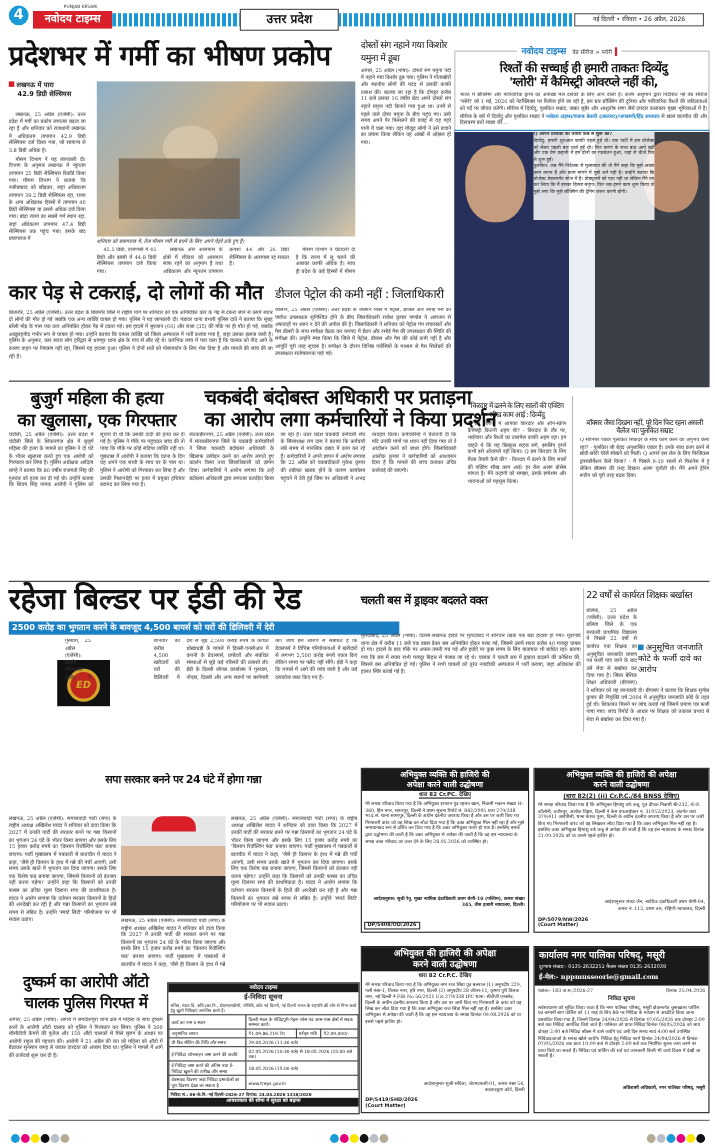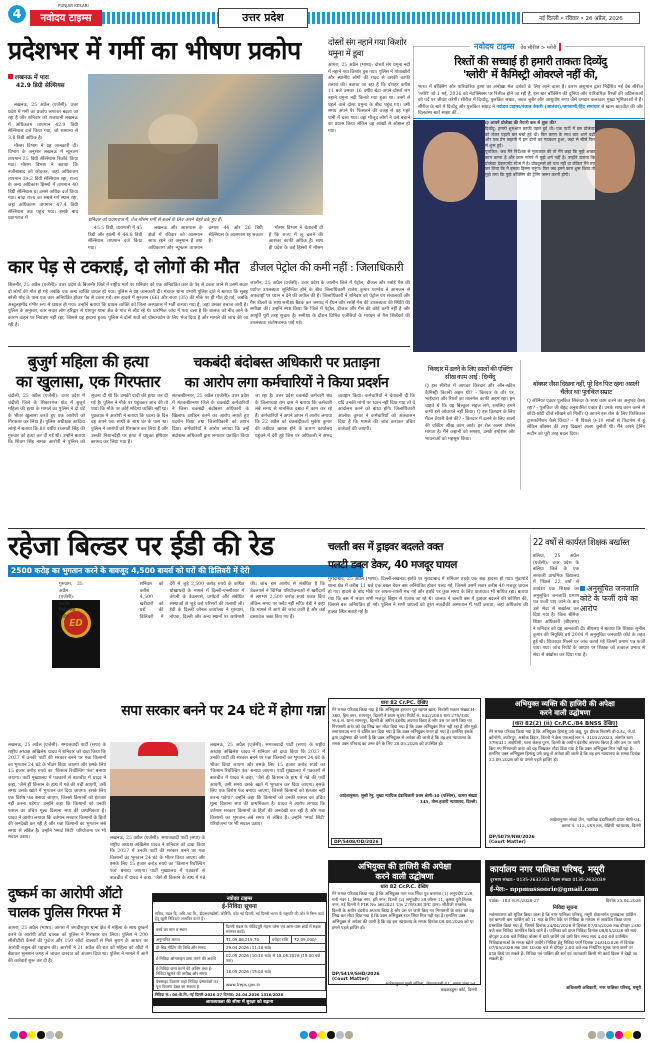--- a/index.html
+++ b/index.html
@@ -105,66 +105,65 @@
 <div class="abs txt" style="left:250px;top:280px;width:160px;height:62px">जालौन, 25 अप्रैल (एजेंसी): उत्तर प्रदेश के जालौन जिले में पेट्रोल, डीजल और रसोई गैस की पर्याप्त उपलब्धता सुनिश्चित होने के बीच जिलाधिकारी राजेश कुमार पाण्डेय ने आमजन से अफवाहों पर ध्यान न देने की अपील की है। जिलाधिकारी ने शनिवार को पेट्रोल पंप संचालकों और गैस डीलरों के साथ समीक्षा बैठक कर जनपद में ईंधन और रसोई गैस की उपलब्धता की स्थिति की समीक्षा की। उन्होंने स्पष्ट किया कि जिले में पेट्रोल, डीजल और गैस की कोई कमी नहीं है और आपूर्ति पूरी तरह सुचारु है। समीक्षा के दौरान विभिन्न एजेंसियों के माध्यम से गैस सिलेंडरों की उपलब्धता संतोषजनक पाई गई।</div>
 
 <div class="abs rule" style="left:8px;top:346px;width:402px;height:1px"></div>
 
 <div class="abs hd" style="left:8px;top:352px;width:160px;font-size:16px;line-height:20px;text-align:center">
   <div>बुजुर्ग महिला की हत्या</div>
   <div>का खुलासा, एक गिरफ्तार</div>
 </div>
 <div class="abs txt cols2" style="left:8px;top:393px;width:160px;height:125px">चंदौली, 25 अप्रैल (एजेंसी): उत्तर प्रदेश में चंदौली जिले के शिकारगंज क्षेत्र में बुजुर्ग महिला की हत्या के मामले का पुलिस ने दो घंटे के भीतर खुलासा करते हुए एक आरोपी को गिरफ्तार कर लिया है। पुलिस अधीक्षक आदित्य लांग्हे ने बताया कि 80 वर्षीय राजमती सिंह की गुरुवार को हत्या कर दी गई थी। उन्होंने बताया कि शिवम सिंह नामक आरोपी ने पुलिस को सूचना दी थी कि उसकी दादी की हत्या कर दी गई है। पुलिस ने मौके पर पहुंचकर जांच की तो पाया कि मौके पर कोई संदिग्ध व्यक्ति नहीं था। पूछताछ में आरोपी ने बताया कि घटना के दिन वह अपने एक साथी के साथ घर के पास था। पुलिस ने आरोपी को गिरफ्तार कर लिया है और उसकी निशानदेही पर हत्या में प्रयुक्त हथियार बरामद कर लिया गया है।</div>
 
-<div class="abs hd" style="left:164px;top:352px;width:245px;font-size:14px;line-height:20px;text-align:center;white-space:nowrap">
+<div class="abs hd" style="left:186px;top:352px;width:245px;font-size:18px;line-height:20px;text-align:left;white-space:nowrap">
   <div>चकबंदी बंदोबस्त अधिकारी पर प्रताड़ना</div>
   <div>का आरोप लगा कर्मचारियों ने किया प्रदर्शन</div>
 </div>
 <div class="abs txt cols3" style="left:172px;top:393px;width:243px;height:125px">संतकबीरनगर, 25 अप्रैल (एजेंसी): उत्तर प्रदेश में संतकबीरनगर जिले के चकबंदी कर्मचारियों ने जिला चकबंदी बंदोबस्त अधिकारी के खिलाफ उत्पीड़न करने का आरोप लगाते हुए प्रदर्शन किया तथा जिलाधिकारी को ज्ञापन दिया। कर्मचारियों ने आरोप लगाया कि उन्हें बंदोबस्त अधिकारी द्वारा लगातार प्रताड़ित किया जा रहा है। उत्तर प्रदेश चकबंदी कर्मचारी संघ के जिलाध्यक्ष राम दास ने बताया कि कर्मचारी लंबे समय से मानसिक दबाव में काम कर रहे हैं। कर्मचारियों ने अपने ज्ञापन में आरोप लगाया कि 22 अप्रैल को चकबंदीकर्ता मुकेश कुमार की तबीयत खराब होने के कारण कार्यालय पहुंचने में देरी हुई जिस पर अधिकारी ने अभद्र व्यवहार किया। कर्मचारियों ने चेतावनी दी कि यदि उनकी मांगों पर ध्यान नहीं दिया गया तो वे आंदोलन करने को बाध्य होंगे। जिलाधिकारी आलोक कुमार ने कर्मचारियों को आश्वासन दिया है कि मामले की जांच कराकर उचित कार्रवाई की जाएगी।</div>
 
 <div class="abs rule" style="left:8px;top:528px;width:637px;height:1px"></div>
 
 <div class="abs hd" style="left:8px;top:532px;font-size:27px;width:300px;white-space:nowrap">रहेजा बिल्डर पर ईडी की रेड</div>
 <div class="abs bluebar" style="left:8px;top:565px;width:355px;height:12px;font-size:7.5px;line-height:12px;padding-left:3px;white-space:nowrap;overflow:hidden">2500 करोड़ का भुगतान करने के बावजूद 4,500 बायर्स को घरों की डिलिवरी में देरी</div>
-<div class="abs" style="left:52px;top:600px;width:48px;height:68px;background:#111">
+<div class="abs" style="left:52px;top:600px;width:48px;height:42px;background:#111">
   <div style="margin:8px auto 0;width:30px;height:30px;border-radius:50%;background:#c0281e;border:3px solid #d4a52b;color:#d4a52b;font-size:9px;font-weight:bold;text-align:center;line-height:24px;font-style:italic">ED</div>
 </div>
 <div class="abs txt cols4" style="left:8px;top:581px;width:317px;height:82px">
   <div style="float:left;width:48px;height:58px;margin:20px 3px 0 0"></div>
   <span>गुरुग्राम, 25 अप्रैल (एजेंसी): प्रवर्तन निदेशालय (ईडी) ने शनिवार को करीब 4,500 खरीदारों को घरों की डिलिवरी में देरी से जुड़े 2,500 करोड़ रुपये के कथित धोखाधड़ी के मामले में दिल्ली-एनसीआर में कंपनी के डेवलपर्स, प्रमोटरों और संबंधित संस्थाओं से जुड़े कई परिसरों की तलाशी ली। ईडी के दिल्ली जोनल कार्यालय ने गुरुग्राम, नोएडा, दिल्ली और अन्य स्थानों पर छापेमारी की। जांच इस आरोप से संबंधित है कि डेवलपर्स ने विभिन्न परियोजनाओं में खरीदारों से लगभग 2,500 करोड़ रुपये एकत्र किए लेकिन समय पर फ्लैट नहीं सौंपे। ईडी ने कहा कि मामले में आगे की जांच जारी है और कई दस्तावेज जब्त किए गए हैं।</span>
 </div>
 
 <div class="abs hd" style="left:328px;top:537px;width:200px;font-size:10.5px;line-height:18px;font-weight:bold;white-space:nowrap">
   <div>चलती बस में ड्राइवर बदलते वक्त</div>
-  <div>पलटी डबल डेकर, 40 मजदूर घायल</div>
 </div>
 <div class="abs txt" style="left:328px;top:576px;width:200px;height:88px">मुरादाबाद, 25 अप्रैल (भाषा): दिल्ली-लखनऊ हाईवे पर मुरादाबाद में शनिवार तड़के एक बड़ा हादसा हो गया। मूंढापांडे थाना क्षेत्र में करीब 11 बजे एक डबल डेकर बस अनियंत्रित होकर पलट गई, जिससे उसमें सवार करीब 40 मजदूर घायल हो गए। हादसे के बाद मौके पर अफरा-तफरी मच गई और हाईवे पर कुछ समय के लिए यातायात भी बाधित रहा। बताया गया कि बस में सवार सभी मजदूर बिहार से पंजाब जा रहे थे। चालक ने चलती बस में ड्राइवर बदलने की कोशिश की, जिससे बस अनियंत्रित हो गई। पुलिस ने सभी घायलों को तुरंत नजदीकी अस्पताल में भर्ती कराया, जहां अधिकांश की हालत स्थिर बताई गई है।</div>
 
 <div class="abs" style="left:530px;top:535px;width:1px;height:130px;background:#bbb"></div>
 
 <div class="abs hd" style="left:533px;top:538px;width:115px;font-size:8.5px;font-weight:normal;white-space:nowrap">22 वर्षों से कार्यरत शिक्षक बर्खास्त</div>
 <div class="abs" style="left:580px;top:584px;width:66px;font-size:7.5px;line-height:10px;color:#111">
   <span style="display:inline-block;width:5px;height:5px;background:#1b7fc4;margin-right:2px"></span><span>अनुसूचित जनजाति कोटे के फर्जी दावे का आरोप</span>
 </div>
 <div class="abs txt" style="left:533px;top:553px;width:112px;height:112px">
   <div style="float:right;width:66px;height:38px;margin-top:28px"></div>
   <span>बलिया, 25 अप्रैल (एजेंसी): उत्तर प्रदेश के बलिया जिले के एक सरकारी प्राथमिक विद्यालय में पिछले 22 वर्षों से कार्यरत एक शिक्षक का अनुसूचित जनजाति प्रमाण पत्र फर्जी पाए जाने के बाद उसे सेवा से बर्खास्त कर दिया गया है। जिला बेसिक शिक्षा अधिकारी (बीएसए) ने शनिवार को यह जानकारी दी। बीएसए ने बताया कि शिक्षक सुनील कुमार की नियुक्ति वर्ष 2004 में अनुसूचित जनजाति कोटे के तहत हुई थी। शिकायत मिलने पर जांच कराई गई जिसमें प्रमाण पत्र फर्जी पाया गया। जांच रिपोर्ट के आधार पर शिक्षक को तत्काल प्रभाव से सेवा से बर्खास्त कर दिया गया है।</span>
 </div>
 
-<div class="abs hd" style="left:8px;top:701px;width:317px;font-size:14px;line-height:18px;text-align:right;white-space:nowrap">
+<div class="abs hd" style="left:8px;top:701px;width:317px;font-size:10px;line-height:18px;text-align:center;white-space:nowrap">
   <div>सपा सरकार बनने पर 24 घंटे में होगा गन्ना</div>
 </div>
 <div class="abs" style="left:110px;top:742px;width:95px;height:90px;background:linear-gradient(180deg,#e6e6e6 0 30%,#d9b59c 30% 60%,#2a2a2a 60%)">
   <div style="position:absolute;left:28px;top:0;width:40px;height:14px;background:#d81f2a;border-radius:10px 10px 0 0"></div>
 </div>
 <div class="abs txt" style="left:8px;top:742px;width:98px;height:137px">लखनऊ, 25 अप्रैल (एजेंसी): समाजवादी पार्टी (सपा) के राष्ट्रीय अध्यक्ष अखिलेश यादव ने शनिवार को दावा किया कि 2027 में उनकी पार्टी की सरकार बनने पर गन्ना किसानों का भुगतान 24 घंटे के भीतर किया जाएगा और इसके लिए 15 हजार करोड़ रुपये का 'किसान रिवॉल्विंग फंड' बनाया जाएगा। पार्टी मुख्यालय में पत्रकारों से बातचीत में यादव ने कहा, 'जैसे ही किसान के हाथ में गन्ने की पर्ची आएगी, उसी समय उसके खाते में भुगतान कर दिया जाएगा। इसके लिए एक विशेष फंड बनाया जाएगा, जिससे किसानों को इंतजार नहीं करना पड़ेगा।' उन्होंने कहा कि किसानों को उनकी फसल का उचित मूल्य दिलाना सपा की प्राथमिकता है। यादव ने आरोप लगाया कि वर्तमान सरकार किसानों के हितों की अनदेखी कर रही है और गन्ना किसानों का भुगतान लंबे समय से लंबित है। उन्होंने 'स्मार्ट सिटी' परियोजना पर भी सवाल उठाए।</div>
 <div class="abs txt" style="left:110px;top:835px;width:95px;height:44px">लखनऊ, 25 अप्रैल (एजेंसी): समाजवादी पार्टी (सपा) के राष्ट्रीय अध्यक्ष अखिलेश यादव ने शनिवार को दावा किया कि 2027 में उनकी पार्टी की सरकार बनने पर गन्ना किसानों का भुगतान 24 घंटे के भीतर किया जाएगा और इसके लिए 15 हजार करोड़ रुपये का 'किसान रिवॉल्विंग फंड' बनाया जाएगा। पार्टी मुख्यालय में पत्रकारों से बातचीत में यादव ने कहा, 'जैसे ही किसान के हाथ में गन्ने की पर्ची आएगी, उसी समय उसके खाते में भुगतान कर दिया जाएगा। इसके लिए एक विशेष फंड बनाया जाएगा, जिससे किसानों को इंतजार नहीं करना पड़ेगा।' उन्होंने कहा कि किसानों को उनकी फसल का उचित मूल्य दिलाना सपा की प्राथमिकता है। यादव ने आरोप लगाया कि वर्तमान सरकार किसानों के हितों की अनदेखी कर रही है और गन्ना किसानों का भुगतान लंबे समय से लंबित है। उन्होंने 'स्मार्ट सिटी' परियोजना पर भी सवाल उठाए।</div>
 <div class="abs txt" style="left:210px;top:742px;width:115px;height:137px">लखनऊ, 25 अप्रैल (एजेंसी): समाजवादी पार्टी (सपा) के राष्ट्रीय अध्यक्ष अखिलेश यादव ने शनिवार को दावा किया कि 2027 में उनकी पार्टी की सरकार बनने पर गन्ना किसानों का भुगतान 24 घंटे के भीतर किया जाएगा और इसके लिए 15 हजार करोड़ रुपये का 'किसान रिवॉल्विंग फंड' बनाया जाएगा। पार्टी मुख्यालय में पत्रकारों से बातचीत में यादव ने कहा, 'जैसे ही किसान के हाथ में गन्ने की पर्ची आएगी, उसी समय उसके खाते में भुगतान कर दिया जाएगा। इसके लिए एक विशेष फंड बनाया जाएगा, जिससे किसानों को इंतजार नहीं करना पड़ेगा।' उन्होंने कहा कि किसानों को उनकी फसल का उचित मूल्य दिलाना सपा की प्राथमिकता है। यादव ने आरोप लगाया कि वर्तमान सरकार किसानों के हितों की अनदेखी कर रही है और गन्ना किसानों का भुगतान लंबे समय से लंबित है। उन्होंने 'स्मार्ट सिटी' परियोजना पर भी सवाल उठाए।</div>
 
-<div class="abs hd" style="left:8px;top:884px;width:140px;font-size:14px;line-height:19px;text-align:left">
+<div class="abs hd" style="left:8px;top:884px;width:140px;font-size:14px;line-height:19px;text-align:center">
   <div>दुष्कर्म का आरोपी ऑटो</div>
   <div>चालक पुलिस गिरफ्त में</div>
 </div>
 <div class="abs txt" style="left:8px;top:925px;width:140px;height:90px">आगरा, 25 अप्रैल (भाषा): आगरा में जगदीशपुरा थाना क्षेत्र में महिला के साथ दुष्कर्म करने के आरोपी ऑटो चालक को पुलिस ने गिरफ्तार कर लिया। पुलिस ने 200 सीसीटीवी कैमरों की फुटेज और 150 ऑटो चालकों से मिले सुराग के आधार पर आरोपी राहुल की पहचान की। आरोपी ने 21 अप्रैल की रात को महिला को ऑटो में बैठाकर सुनसान जगह ले जाकर वारदात को अंजाम दिया था। पुलिस ने मामले में आगे की कार्रवाई शुरू कर दी है।</div>
 
 <div class="abs notice" style="left:152px;top:893px;width:175px;height:120px">
   <div class="nh" style="font-size:5px;line-height:6px">नवोदय टाइम्स</div>
   <div style="text-align:center;font-size:6px;font-weight:bold">ई-निविदा सूचना</div>
   <div class="nb" style="padding:1px 2px;font-size:3.8px;line-height:5px">सचिव, मंडल दि. अधि./का.नि., डीएसएसडीसी, लोनिवि, कोंट नई दिल्ली, नई दिल्ली भारत के राष्ट्रपति की ओर से निम्न कार्य हेतु खुली निविदाएं आमंत्रित करते हैं।</div>
   <table class="tbl">
@@ -195,39 +194,43 @@
           <td>वेबसाइट विवरण जहां निविदा दस्तावेजों का पूरा विवरण देखा जा सकता है</td>
           <td colspan="3">www.treps.gov.in</td>
         </tr>
   </tbody>
     </table>
   <div style="font-size:3.8px;padding:1px 2px;font-weight:bold">निविदा सं.: 06-के.नि.-नई दिल्ली-2026-27   दिनांक: 24.04.2026   1316/2026</div>
   <div class="nh" style="font-size:4.5px;line-height:6px">आवश्यकता की सीमा में सुरक्षा को बढ़ाना</div>
 </div>
 
 <div class="abs notice" style="left:328px;top:698px;width:153px;height:150px">
+  <div class="nh">
+      <div>अभियुक्त व्यक्ति की हाजिरी की</div>
+      <div>अपेक्षा करने वाली उद्घोषणा</div>
+    </div>
   <div style="text-align:center;font-size:5px;font-weight:bold;text-decoration:underline">धारा 82 Cr.PC. देखिए</div>
   <div class="nb" style="height:88px;overflow:hidden">मेरे समक्ष परिवाद किया गया है कि अभियुक्त इरफान पुत्र रहमत खान, निवासी मकान संख्या H-360, हिम नगर, सागरपुर, दिल्ली ने प्रथम सूचना रिपोर्ट सं. 842/2005 धारा 279/338 भा.दं.सं. थाना सागरपुर, दिल्ली के अधीन दंडनीय अपराध किया है और उस पर जारी किए गए गिरफ्तारी वारंट को यह लिख कर लौटा दिया गया है कि उक्त अभियुक्त मिल नहीं रहा है और मुझे समाधानप्रद रूप से दर्शित कर दिया गया है कि उक्त अभियुक्त फरार हो गया है। इसलिए इसके द्वारा उद्घोषणा की जाती है कि उक्त अभियुक्त से अपेक्षा की जाती है कि वह इस न्यायालय के समक्ष उक्त परिवाद का उत्तर देने के लिए 28.05.2026 को उपस्थित हो।</div>
   <div class="nb" style="text-align:right;font-weight:bold;padding-top:0">आदेशानुसार: सुश्री रेनु, मुख्य न्यायिक दंडाधिकारी प्रथम श्रेणी-10 (पश्चिम), कमरा संख्या 345, तीस हजारी न्यायालय, दिल्ली।</div>
   <div style="position:absolute;left:2px;bottom:2px;font-size:4.5px;font-weight:bold;border:1px solid #333;padding:0 2px">DP/5408/OD/2026</div>
 </div>
 <div class="abs notice" style="left:485px;top:698px;width:160px;height:150px">
   <div class="nh">
       <div>अभियुक्त व्यक्ति की हाजिरी की अपेक्षा</div>
       <div>करने वाली उद्घोषणा</div>
     </div>
   <div style="text-align:center;font-size:5.5px;font-weight:bold;text-decoration:underline">(धारा 82(2) (ii) Cr.P.C./84 BNSS देखिए)</div>
   <div class="nb" style="height:90px;overflow:hidden">मेरे समक्ष परिवाद किया गया है कि अभियुक्त हिमांशु उर्फ कन्नू, पुत्र दीपक निवासी बी-232, जे.जे. कॉलोनी, वजीरपुर, अशोक विहार, दिल्ली ने केस एफआईआर नं. 31052/2023, अंतर्गत धारा 379/411 आईपीसी, थाना केशव पुरम, दिल्ली के अधीन दंडनीय अपराध किया है और उस पर जारी किए गए गिरफ्तारी वारंट को यह लिखकर लौटा दिया गया है कि उक्त अभियुक्त मिल नहीं रहा है। इसलिए उक्त अभियुक्त हिमांशु उर्फ कन्नू से अपेक्षा की जाती है कि वह इस न्यायालय के समक्ष दिनांक 21.09.2026 को या उससे पहले हाजिर हो।</div>
   <div class="nb" style="text-align:right;padding-top:0;padding-left:60px">आदेशानुसार संध्या जैन, न्यायिक दंडाधिकारी प्रथम श्रेणी-04, कमरा नं. 112, प्रथम तल, रोहिणी न्यायालय, दिल्ली</div>
   <div style="position:absolute;left:3px;bottom:3px;font-size:4.5px;font-weight:bold">
       <div>DP/5079/NW/2026</div>
       <div>(Court Matter)</div>
     </div>
 </div>
-<div class="abs notice" style="left:328px;top:860px;width:153px;height:125px">
+<div class="abs notice" style="left:328px;top:860px;width:153px;height:152px">
   <div class="nh" style="font-size:8px;line-height:10px">
       <div>अभियुक्त की हाजिरी की अपेक्षा</div>
       <div>करने वाली उद्घोषणा</div>
     </div>
   <div style="text-align:center;font-size:5px;font-weight:bold">धारा 82 Cr.P.C. देखिए</div>
   <div class="nb" style="height:92px;overflow:hidden">मेरे समक्ष परिवाद किया गया है कि अभियुक्त नाम राज सिंघा पुत्र बलराज (1) अनूपदीप 229, गली नंबर-1, तिलक नगर, हरि नगर, दिल्ली (2) अमूपदीप 28 जीरस-11, कृष्णा पुरी तिलक नगर, नई दिल्ली ने FIR No 56/2021 U/s 279/338 IPC थाना: सीटीजी एन्क्लेव, दिल्ली के अधीन दंडनीय अपराध किया है और उस पर जारी किए गए गिरफ्तारी के वारंट को यह लिख कर लौटा दिया गया है कि उक्त अभियुक्त राज सिंघा मिल नहीं रहा है। इसलिए उक्त अभियुक्त से अपेक्षा की जाती है कि वह इस न्यायालय के समक्ष दिनांक 09.08.2026 को या इससे पहले हाजिर हो।</div>
   <div class="nb" style="text-align:right;padding-top:0;padding-left:55px">आदेशानुसार सुश्री संचिता, जेएमएफसी-01, कमरा नंबर 54, कड़कड़डूमा कोर्ट, दिल्ली</div>
   <div style="position:absolute;left:3px;bottom:3px;font-size:4.5px;font-weight:bold">
       <div>DP/5419/SHD/2026</div>
       <div>(Court Matter)</div>

